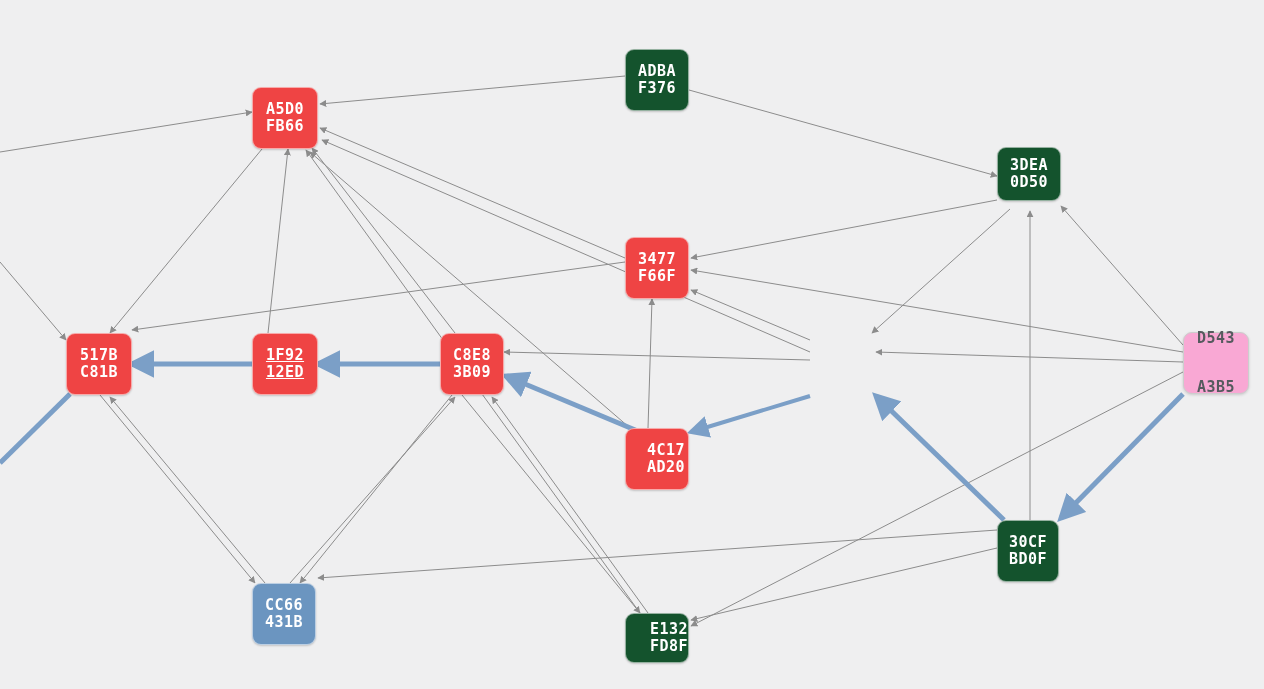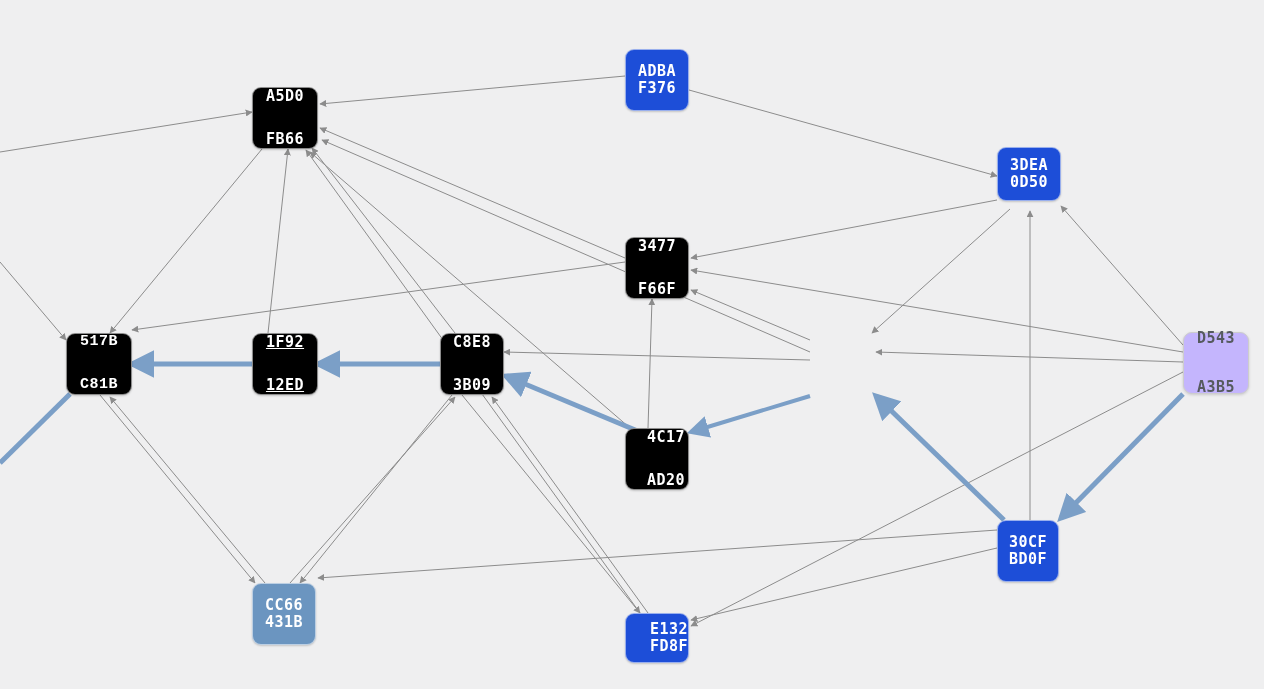--- a/index.html
+++ b/index.html
@@ -34,25 +34,25 @@
     letter-spacing: 0.5px;
     font-weight: bold;
     font-size: 15px;
     cursor: pointer;
     z-index: 5;
   }
   .graph-node .nl {
     display: block;
     white-space: pre;
   }
-  .node-dark   { background: #000000; color: #ffffff; justify-content: space-between; }
-  .node-light  { background: #1d4ed8; color: #ffffff; }
+  .node-dark   { background: #ef4444; color: #ffffff; }
+  .node-light  { background: #14532d; color: #ffffff; }
   .node-mid    { background: #6b95c0; color: #ffffff; }
   .node-root   {
-    background: #c4b5fd; color: #555a5e;
+    background: #f9a8d4; color: #555a5e;
     border: 1px solid #cdcdcd;
     box-shadow: 0 1px 3px rgba(0,0,0,0.16);
     gap: 32px;
   }
 </style>
 </head>
 <body>
 
 <div id="graph-canvas">
   <svg id="edge-layer" width="1264" height="689" viewBox="0 0 1264 689" xmlns="http://www.w3.org/2000/svg">
@@ -119,21 +119,21 @@
       <span class="nl">0D50</span>
     </div>
     <div class="graph-node node-dark" style="left: 625px; top: 237px; width: 64px; height: 62px;">
       <span class="nl">3477</span>
       <span class="nl">F66F</span>
     </div>
     <div class="graph-node node-root" style="left: 1183px; top: 332px; width: 66px; height: 62px;">
       <span class="nl">D543</span>
       <span class="nl">A3B5</span>
     </div>
-    <div class="graph-node node-dark" style="left: 66px; top: 333px; width: 66px; height: 62px; font-family: Liberation Mono, monospace;">
+    <div class="graph-node node-dark" style="left: 66px; top: 333px; width: 66px; height: 62px;">
       <span class="nl">517B</span>
       <span class="nl">C81B</span>
     </div>
     <div class="graph-node node-dark" style="left: 252px; top: 333px; width: 66px; height: 62px; text-decoration: underline;">
       <span class="nl">1F92</span>
       <span class="nl">12ED</span>
     </div>
     <div class="graph-node node-dark" style="left: 440px; top: 333px; width: 64px; height: 62px;">
       <span class="nl">C8E8</span>
       <span class="nl">3B09</span>

